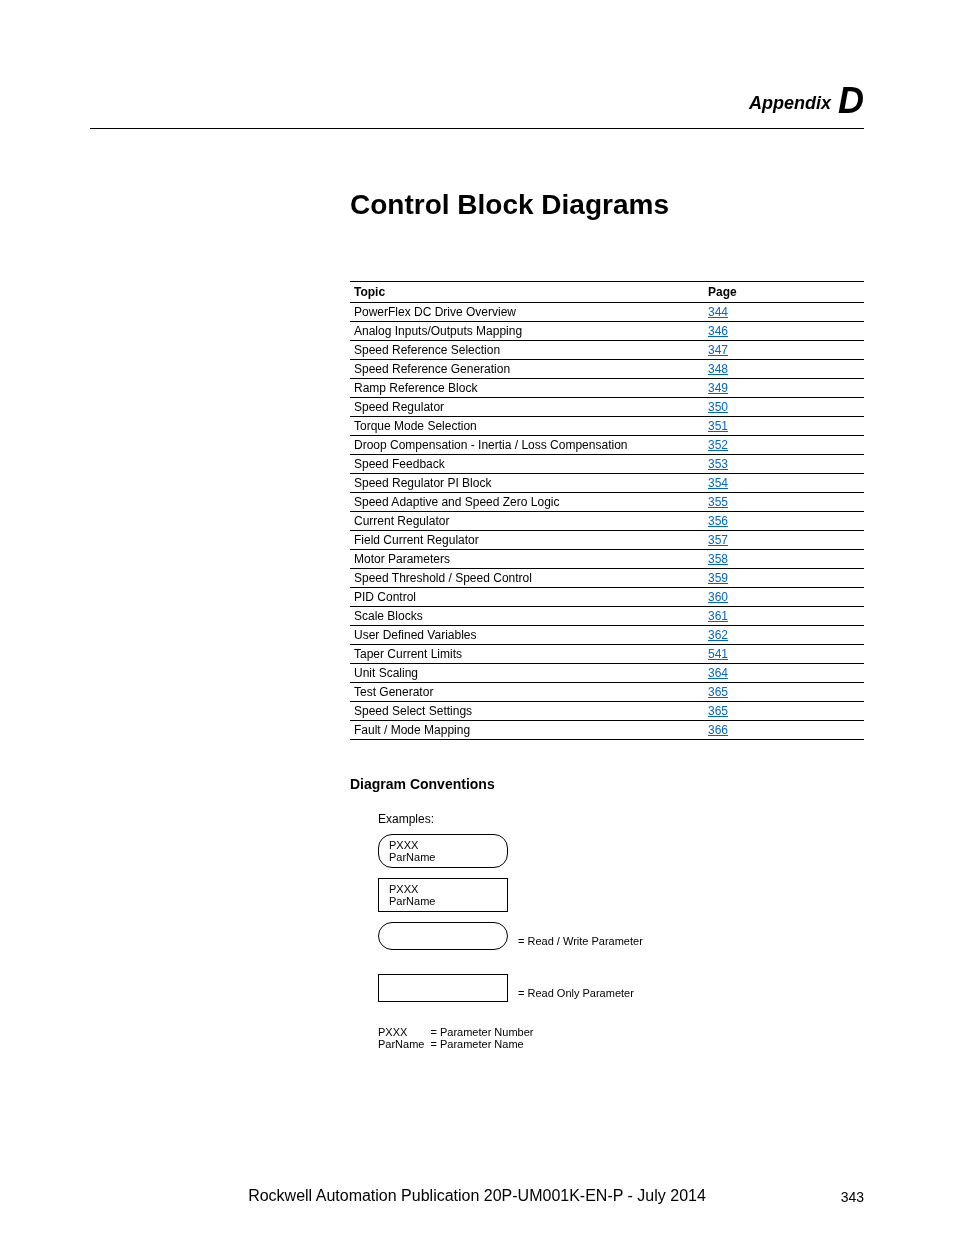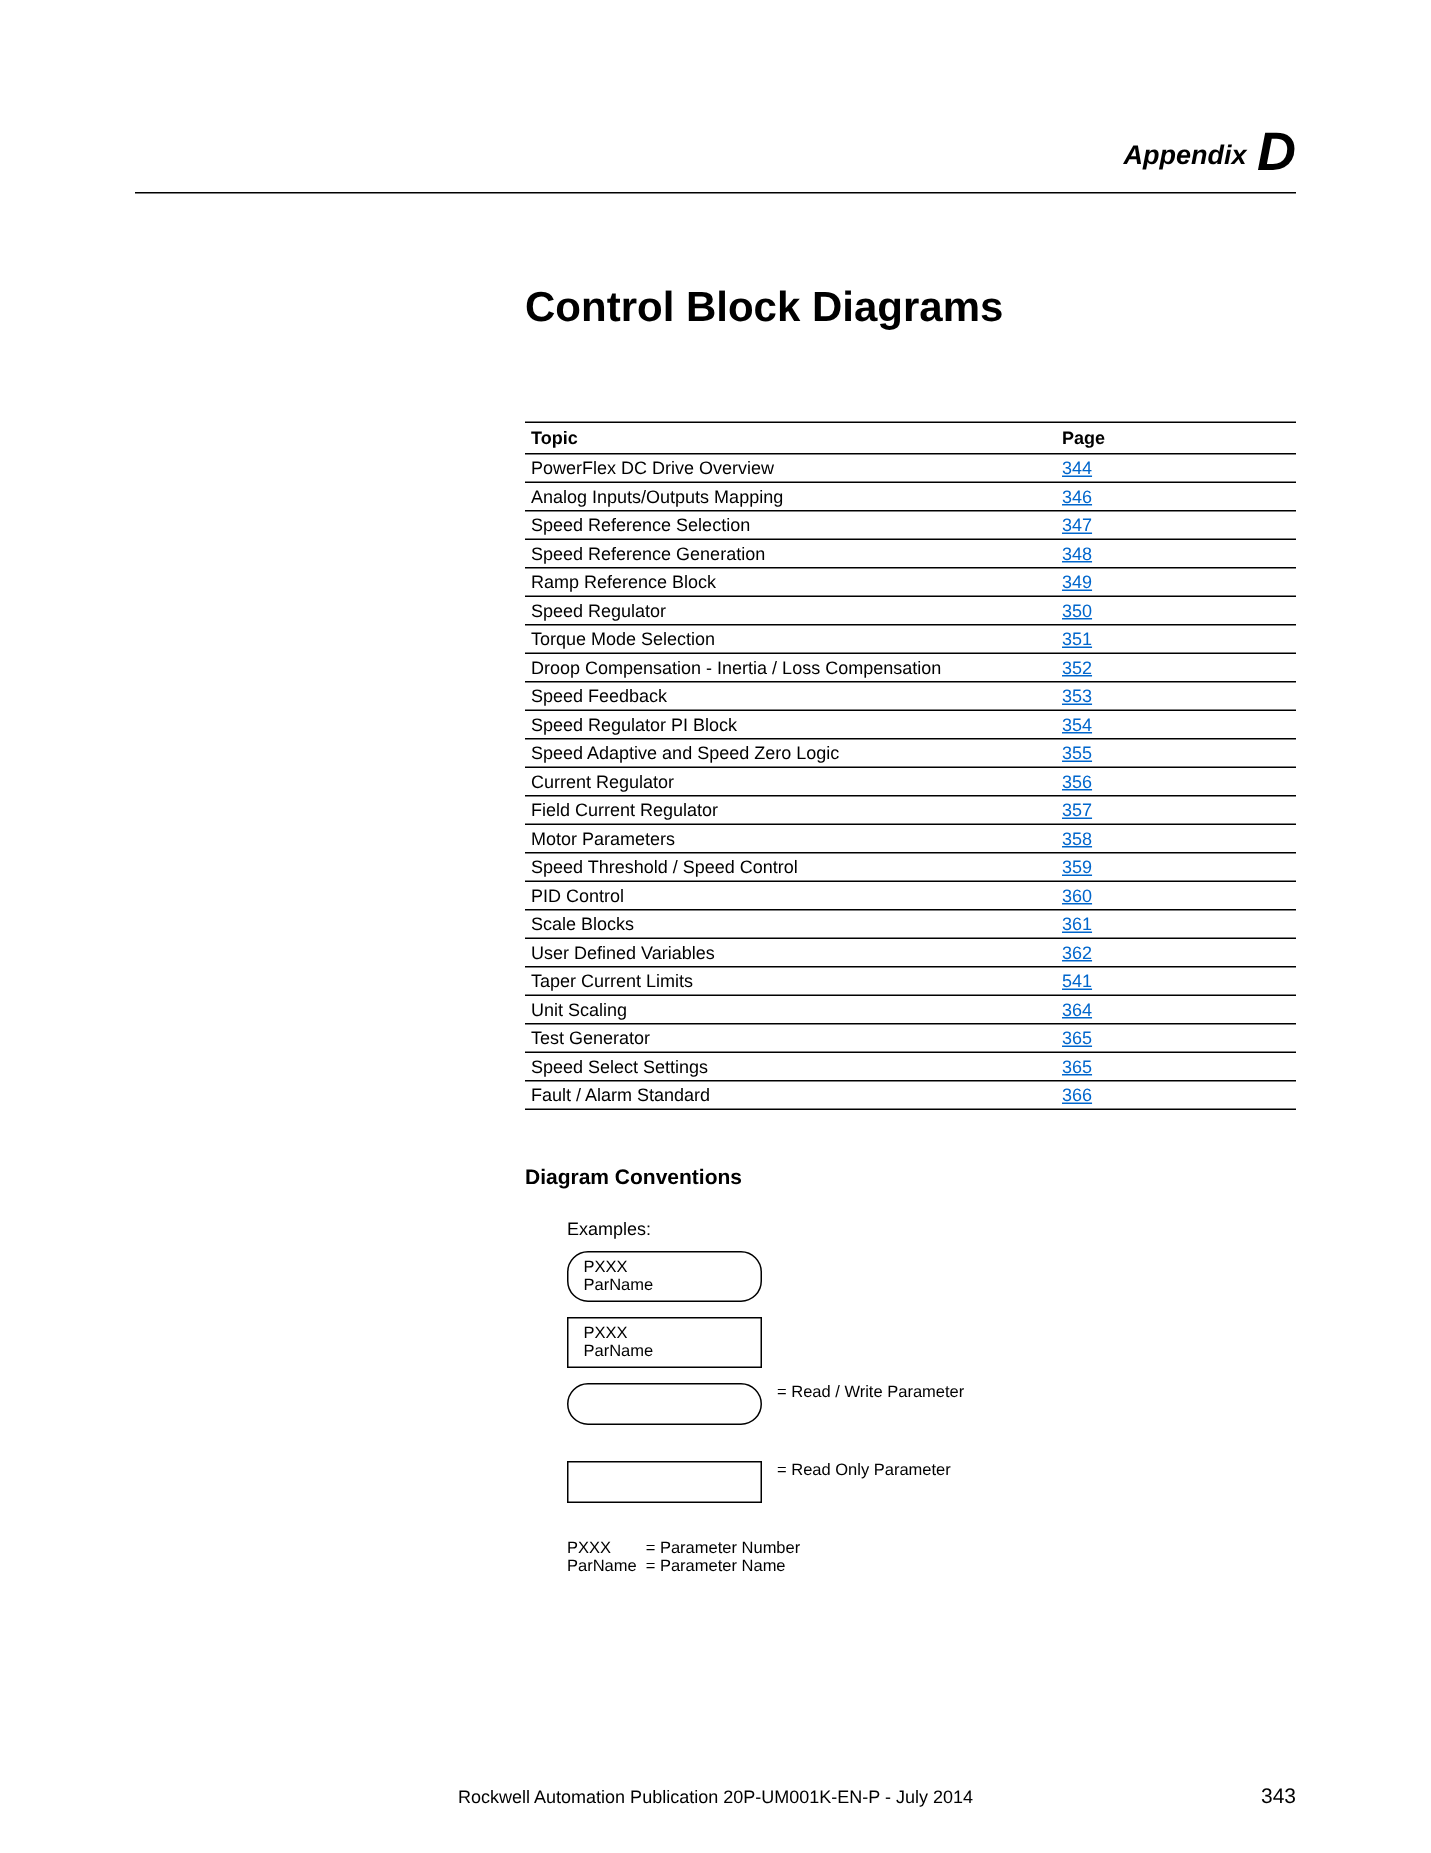--- a/index.html
+++ b/index.html
@@ -72,31 +72,31 @@
   .shape {
     border: 1px solid #000;
     width: 130px;
     padding: 4px 10px;
     font-size: 11px;
     line-height: 1.1;
     margin-bottom: 10px;
   }
   .shape.rounded { border-radius: 14px; }
   .shape.empty { height: 28px; }
-  .row { display: flex; align-items: flex-start; gap: 10px; margin-bottom: 14px; }
+  .row { display: flex; align-items: center; gap: 10px; margin-bottom: 14px; }
   .legend-line { font-size: 11px; }
   .legend-table { font-size: 11px; border-collapse: collapse; }
   .legend-table td { padding: 0 6px 0 0; border: none; }
   .footer {
     position: absolute;
     bottom: 30px;
     left: 0;
     width: 954px;
     text-align: center;
-    font-size: 12px;
+    font-size: 16px;
     color: #000;
   }
   .page-number {
     position: absolute;
     bottom: 30px;
     right: 90px;
     font-size: 14px;
     font-weight: 400;
   }
 </style>
@@ -202,21 +202,21 @@
         </tr>
         <tr>
           <td>Test Generator</td>
           <td class="page"><a href="#">365</a></td>
         </tr>
         <tr>
           <td>Speed Select Settings</td>
           <td class="page"><a href="#">365</a></td>
         </tr>
         <tr>
-          <td>Fault / Alarm Standard</td>
+          <td>Fault / Mode Mapping</td>
           <td class="page"><a href="#">366</a></td>
         </tr>
       </tbody>
   </table>
 
   <h2 class="section-title">Diagram Conventions</h2>
 
   <div class="conventions">
     <div class="examples-label">Examples:</div>
 

